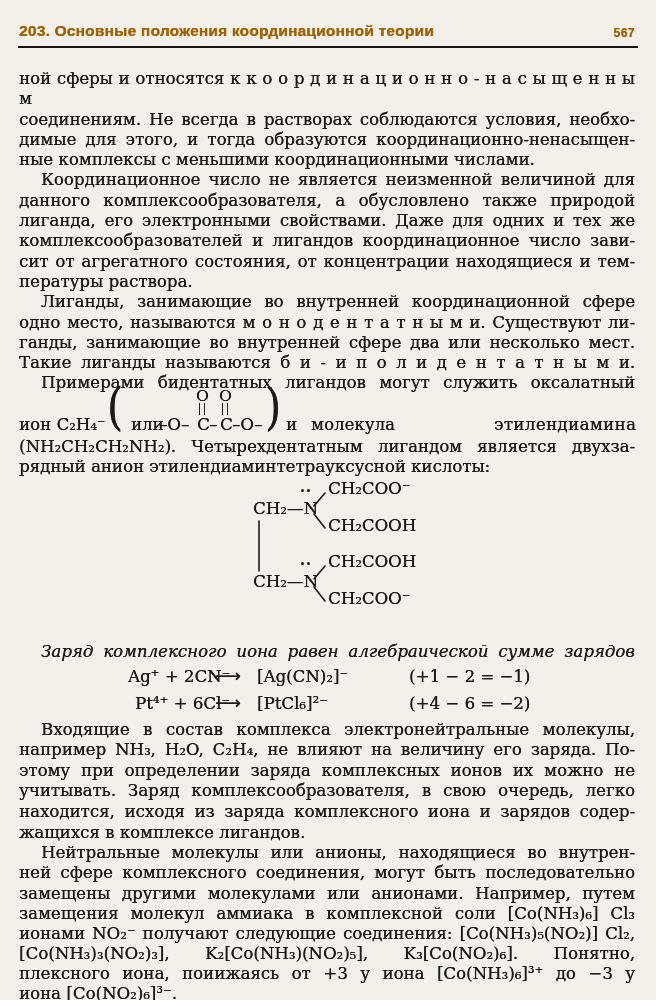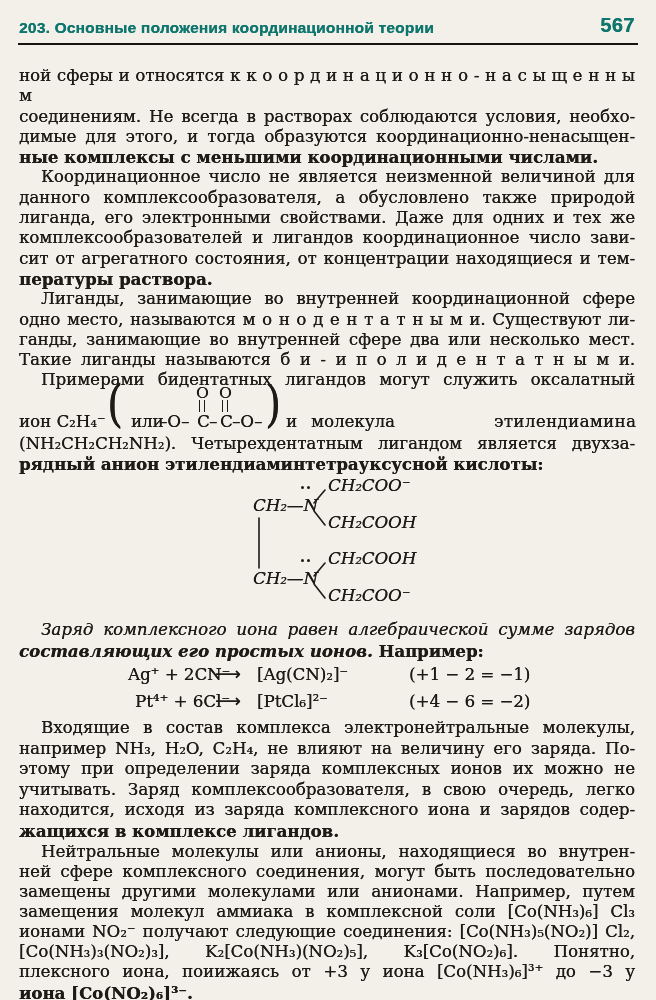--- a/index.html
+++ b/index.html
@@ -6,42 +6,42 @@
   .page{
     position:relative;width:656px;height:1000px;margin:0 auto;
     background:#f2f0e9;
     background-image:radial-gradient(ellipse at 50% 45%, #f4f2ec 60%, #ecead f 100%);
     font-family:"DejaVu Serif","Liberation Serif",serif;
     color:#1e1b17;overflow:hidden;
     text-shadow:0.25px 0 0 currentColor;
   }
   
   .hdr{display:flex;justify-content:space-between;align-items:flex-end;
-       margin:14px 21px 0 19px;
+       margin:22px 21px 0 19px;
        font-family:"Liberation Sans","DejaVu Sans",sans-serif;
-       font-weight:700;font-size:15.5px;letter-spacing:.2px;color:#0f766e;}
-  .pagenum{font-size:20px;letter-spacing:.5px;}
+       font-weight:700;font-size:15.5px;letter-spacing:.2px;color:#a16207;}
+  .pagenum{font-size:12px;letter-spacing:.5px;}
   .rule{border:0;border-top:2.6px solid #16130f;margin:6px 18px 0 18px;}
   
   .bod{margin:21px 20px 0 19px;width:616px;font-size:16.6px;}
   .ln{line-height:20.3px;text-align:justify;text-align-last:justify;}
-  .ln.endl{text-align-last:left;font-weight:bold;}
+  .ln.endl{text-align-last:left;}
   .ln.ind{text-indent:22px;}
-  .it{font-style:italic;}
+  .it{font-style:italic;margin-top:19px;}
   .p6 .ln{line-height:20.6px;}
   .p7 .ln{line-height:20.15px;}
   
   .ox{position:relative;height:43px;}
   .ox span{position:absolute;white-space:pre;}
   .bigp{font-size:41px;font-weight:400;line-height:44px;transform:scaleY(1.22);transform-origin:50% 55%;}
   .otop{font-size:15.5px;}
   .dbond{position:absolute;width:4px;height:12px;
          border-left:1.7px solid #1e1b17;border-right:1.7px solid #1e1b17;}
   
-  .edta{position:relative;height:146px;font-style:italic;}
+  .edta{position:relative;height:146px;}
   .edta .lbl{position:absolute;white-space:pre;}
   .bonds{position:absolute;left:0;top:0;}
   .dots{position:absolute;width:12px;height:4px;}
   .dots::before,.dots::after{content:"";position:absolute;top:0;width:3px;height:3px;
         background:#1e1b17;border-radius:50%;}
   .dots::before{left:1px}.dots::after{left:7px}
   
   .eqs{position:relative;height:57px;}
   .eq{position:absolute;left:0;right:0;height:22px;}
   .eq span{position:absolute;white-space:pre;}
@@ -127,21 +127,20 @@
       <span class="lbl" style="left:309px;top:39px">CH₂COOH</span>
       <span class="lbl" style="left:309px;top:75px">CH₂COOH</span>
       <span class="lbl" style="left:234px;top:95px">CH₂—N</span>
       <span class="lbl" style="left:309px;top:112px">CH₂COO⁻</span>
       <i class="dots" style="left:281px;top:12px"></i>
       <i class="dots" style="left:281px;top:85px"></i>
     </div>
 
     <div>
         <div class="ln ind it">Заряд комплексного иона равен алгебраической сумме зарядов</div>
-        <div class="ln endl"><span class="it">составляющих его простых ионов.</span><span> Например:</span></div>
       </div>
 
     <div class="eqs">
       <div class="eq" style="top:4px">
         <span class="lhs1">Ag⁺ + 2CN⁻</span>
         <span class="arw">⟶</span>
         <span class="rhs">[Ag(CN)₂]⁻</span>
         <span class="note">(+1 − 2 = −1)</span>
       </div>
       <div class="eq" style="top:31px">

